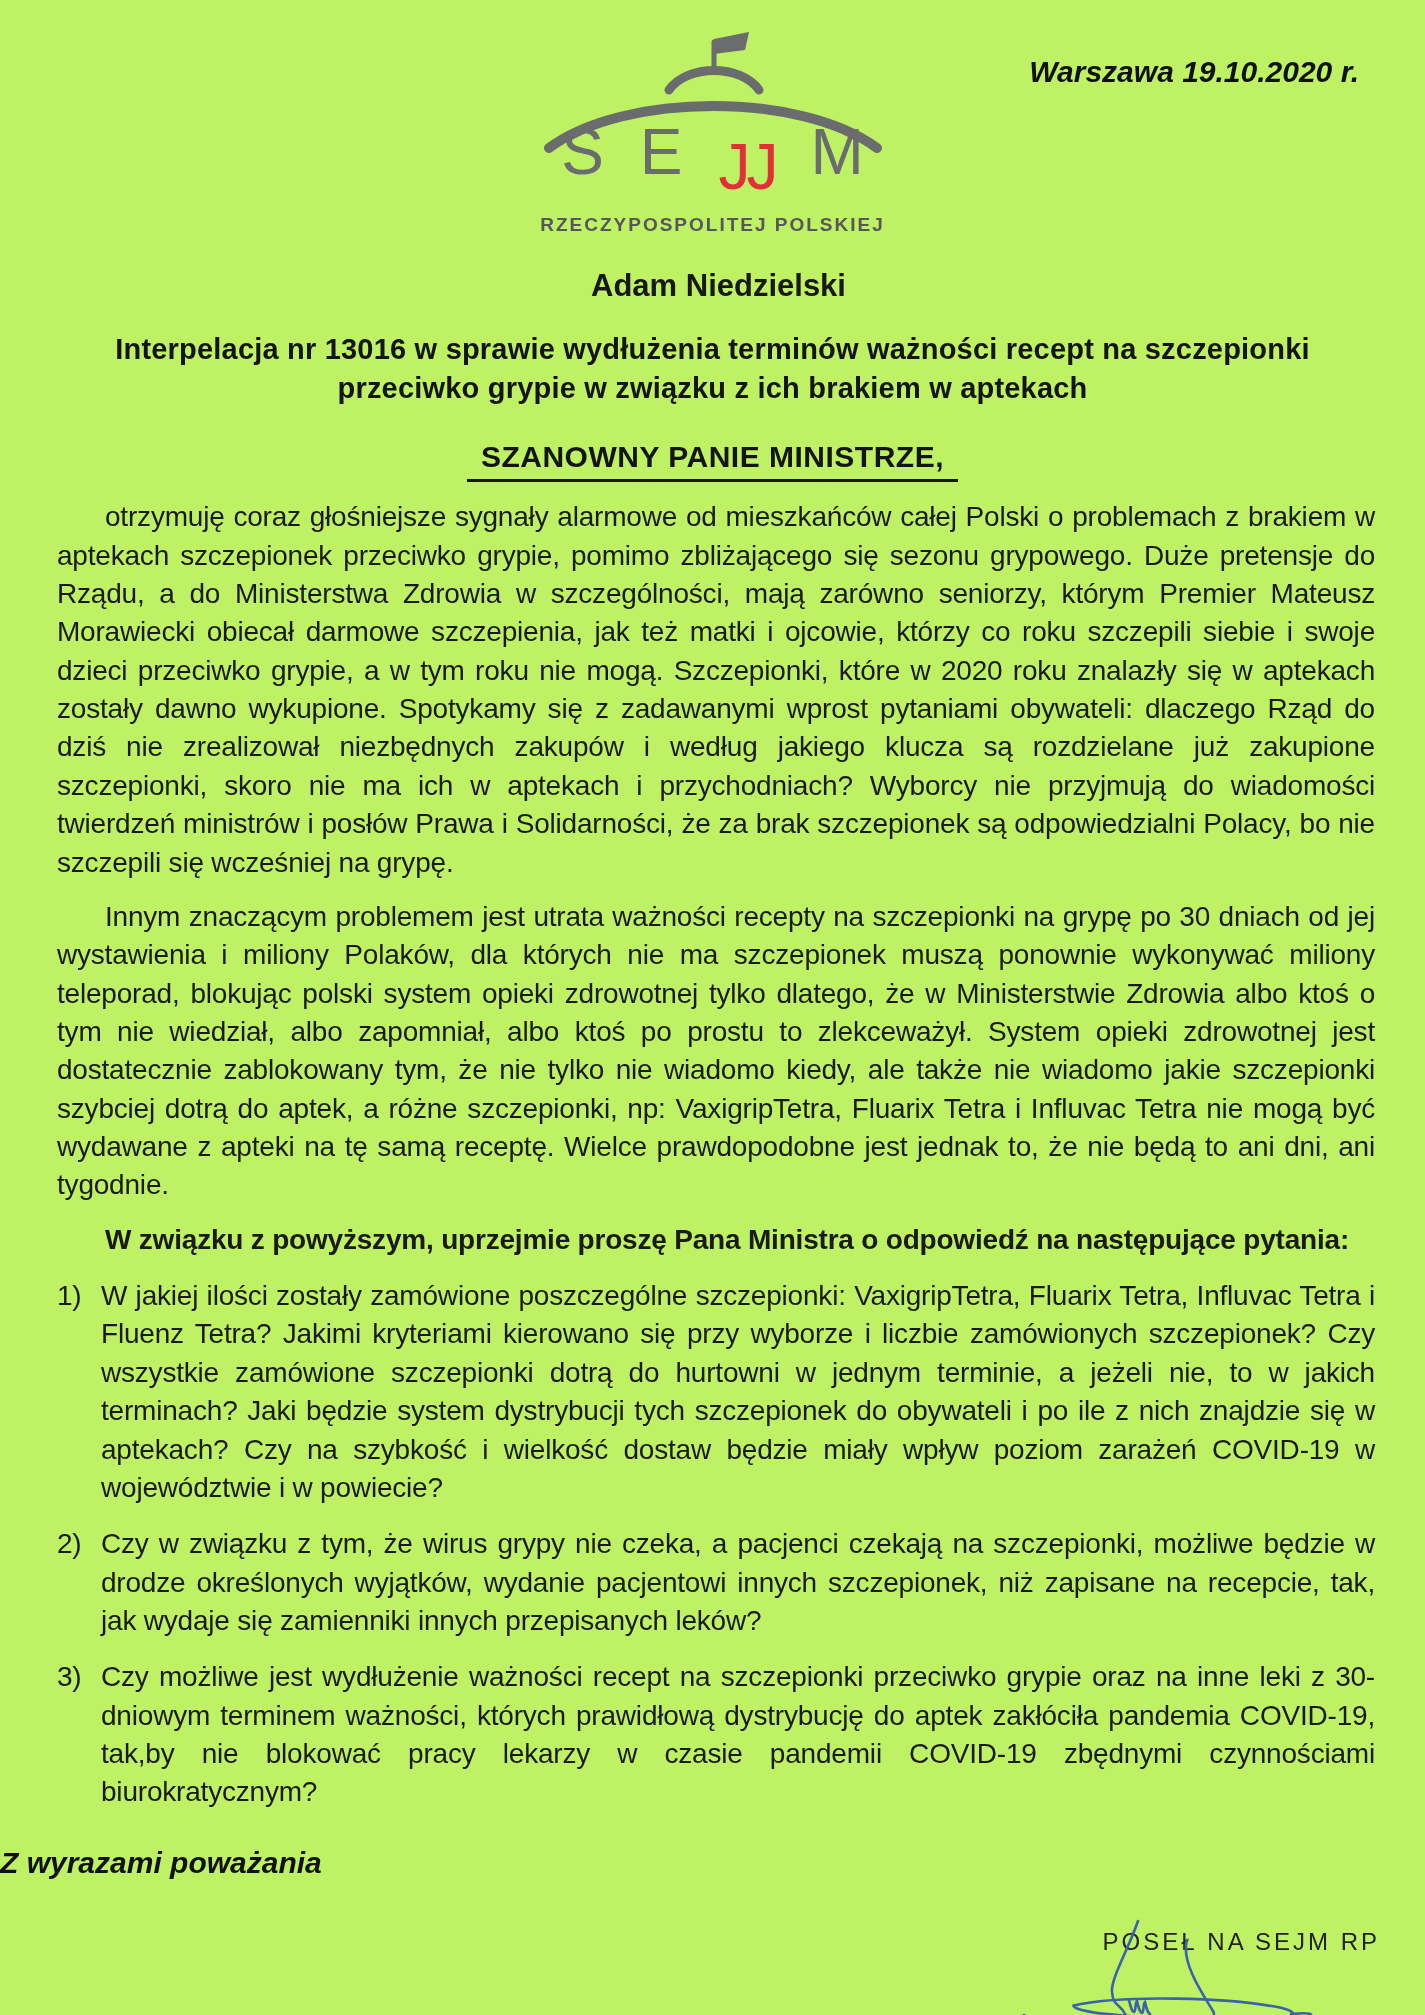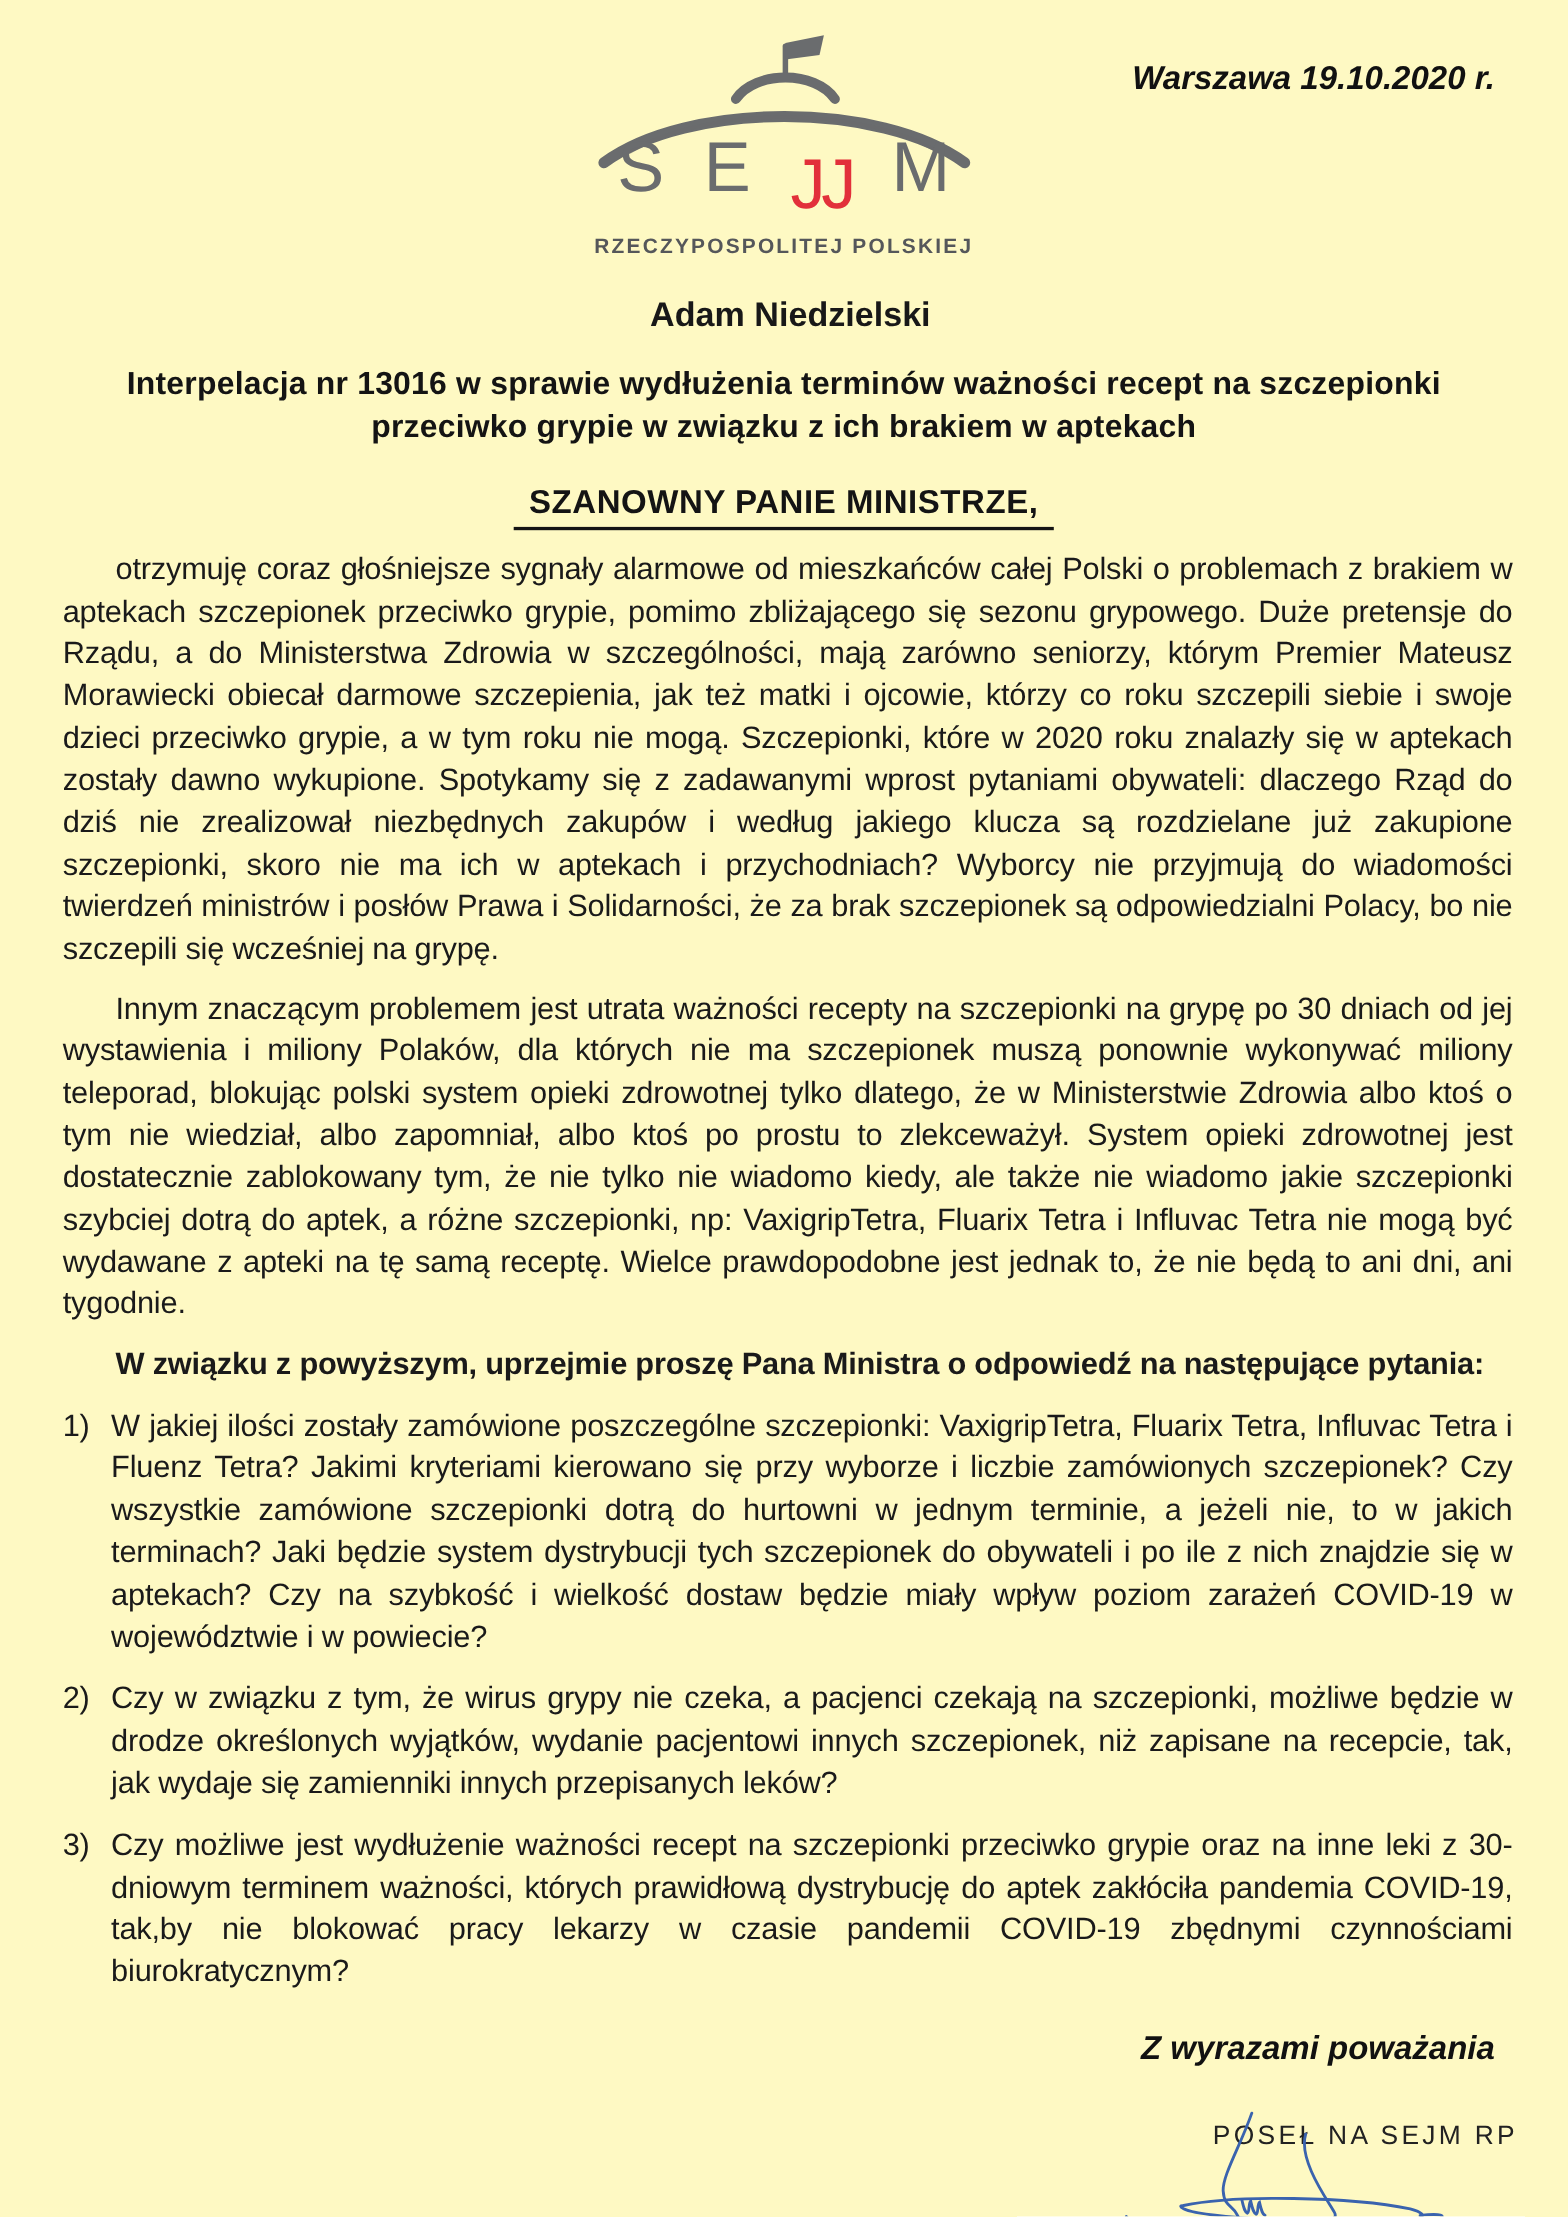--- a/index.html
+++ b/index.html
@@ -1,21 +1,21 @@
 <!DOCTYPE html>
 <html lang="pl"><head>
 <meta charset="utf-8">
 <style>
   * { margin:0; padding:0; box-sizing:border-box; }
   html,body { background:#ffffff; }
   .page{
     position:relative;
     width:1425px; height:2015px;
     margin:0 auto;
-    background:#fef9c3;
+    background:#bef264;
     color:#1a1a1a;
     font-family:"Liberation Sans", sans-serif;
     overflow:hidden;
   }
   
   .header{ position:relative; height:250px; }
   .date{
     position:absolute; top:55px; right:66px;
     font-size:30px; font-weight:700; font-style:italic;
     color:#111;
@@ -77,21 +77,20 @@
   .question{
     display:grid; grid-template-columns:44px 1fr;
     margin-top:18px;
     font-size:28px; line-height:1.37; letter-spacing:-0.2px;
   }
   .q-num{ text-align:left; }
   .q-text{ text-align:justify; }
   
   .closing{
     margin:34px 66px 0 0;
-    text-align:right;
     font-size:30px; font-weight:700; font-style:italic; color:#111;
   }
   .sig-block{
     position:relative;
     width:420px; height:250px;
     margin:8px 45px 0 auto;
   }
   .sig-role{
     position:absolute; top:40px; left:0; width:100%;
     text-align:right;

